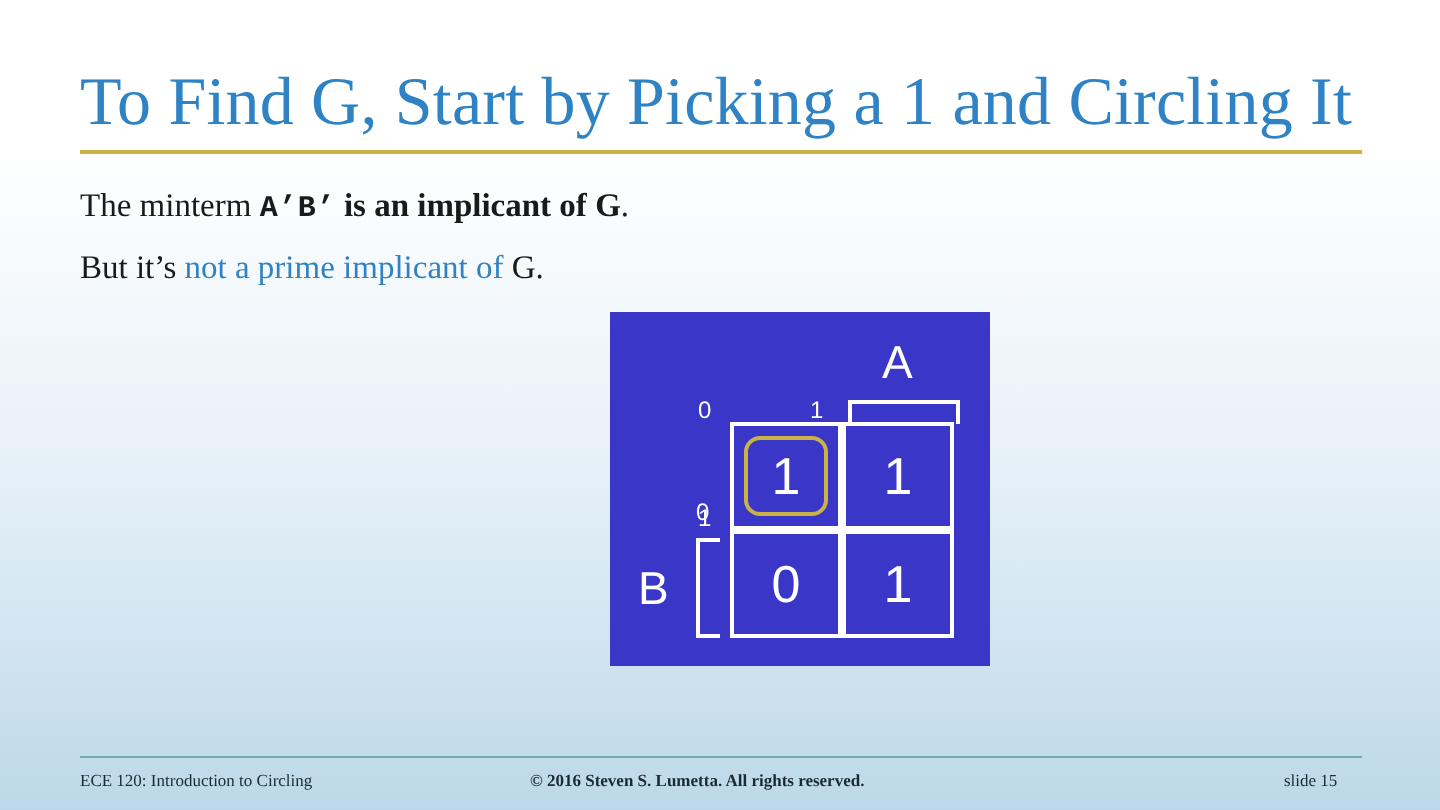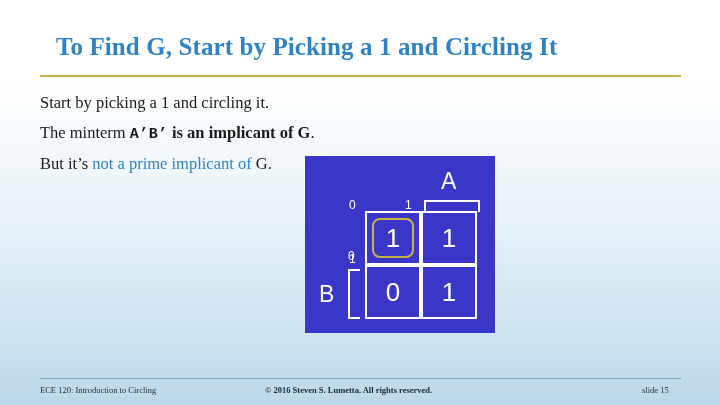--- a/index.html
+++ b/index.html
@@ -14,25 +14,25 @@
   }
   .slide {
     position: relative;
     width: 720px;
     height: 405px;
     background: linear-gradient(to bottom, #ffffff 0%, #ffffff 18%, #e8f2f8 55%, #cfe3ef 82%, #bcd8e8 100%);
     box-sizing: border-box;
   }
   .title {
     position: absolute;
-    left: 56px;
+    left: 40px;
     top: 33px;
     width: 640px;
-    font-size: 25px;
-    font-weight: bold;
+    font-size: 34px;
+    font-weight: normal;
     color: #2f83c5;
     letter-spacing: 0.1px;
     font-family: "Liberation Serif", serif;
   }
   .title-rule {
     position: absolute;
     left: 40px;
     top: 75px;
     width: 641px;
     height: 2px;
@@ -179,23 +179,20 @@
 </head>
 <body>
 
 <div class="slide">
 
   <div class="title">To Find G, Start by Picking a 1 and Circling It</div>
   <div class="title-rule"></div>
 
   <div class="body-text">
 
-    <div class="para wide">
-      <span>Start by picking a 1 and circling it.</span>
-    </div>
 
     <div class="para wide">
       <span>The minterm </span><span class="mono">A’B’</span><span class="bold"> is an implicant of </span><span class="bold">G</span><span>.</span>
     </div>
 
     <div class="para">
       <span>But it’s </span><span class="blue-bold">not a prime implicant of </span><span>G</span><span>.</span>
     </div>
 
 

